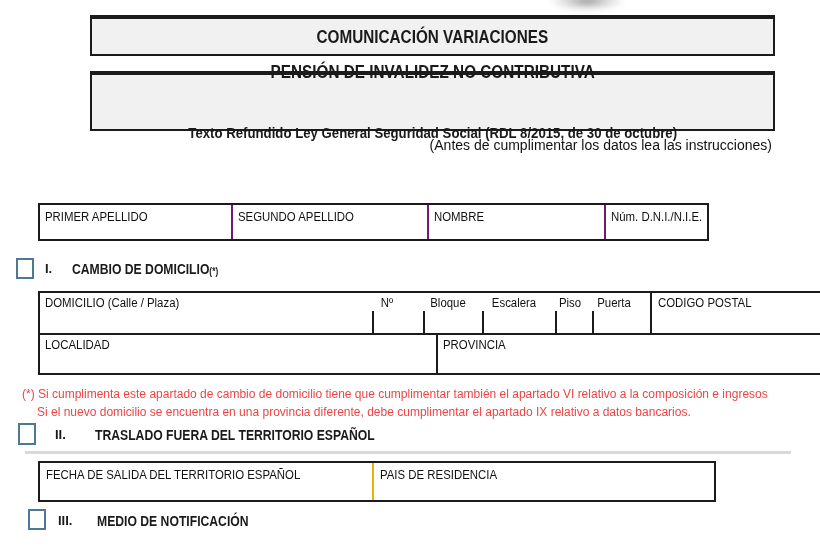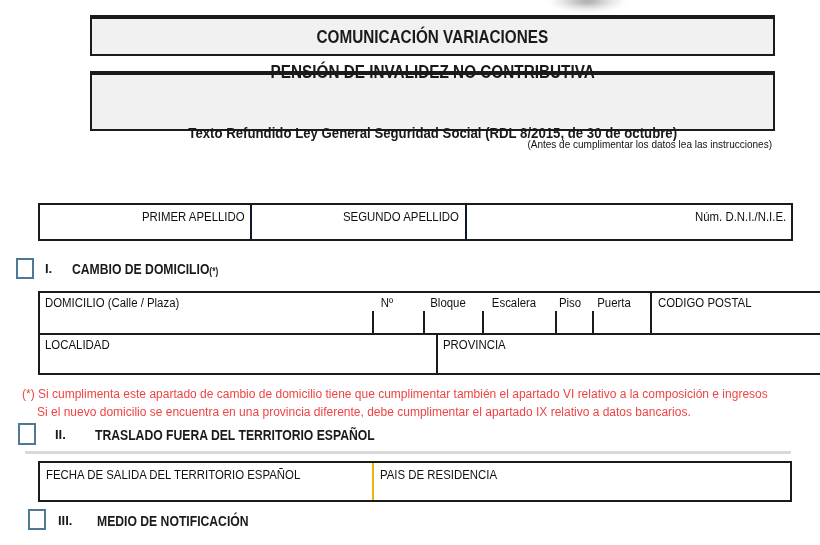--- a/index.html
+++ b/index.html
@@ -29,37 +29,37 @@
   .hbox2{top:71px;height:60px;gap:41px;}
   .htitle{
     font-weight:bold;font-size:18px;line-height:20px;
     transform:scaleX(.85);transform-origin:50% 50%;white-space:nowrap;
   }
   .hsub{
     font-weight:bold;font-size:15px;line-height:19px;
     transform:scaleX(.88);transform-origin:50% 50%;white-space:nowrap;
   }
   .instruction{
-    right:48px;top:137px;font-size:10px;line-height:16px;color:#111;white-space:nowrap;
+    right:48px;top:137px;font-size:14px;line-height:16px;color:#111;white-space:nowrap;
   }
 
   .sec-label{font-weight:bold;font-size:13px;line-height:15px;letter-spacing:.2px;white-space:nowrap;margin-top:47px;}
   .datos-label{left:62px;top:171px;}
 
   
   .tbl{border:2px solid #1b1b1b;box-sizing:border-box;background:#fff;}
   .lbl{
     display:inline-block;font-size:12px;line-height:14px;white-space:nowrap;
     transform:scaleX(.95);transform-origin:0 0;color:#111;
   }
 
   
-  .t1{left:38px;top:203px;width:755px;height:38px;display:flex;text-align:right;}
+  .t1{left:38px;top:203px;width:671px;height:38px;display:flex;}
   .t1 .cell{box-sizing:border-box;padding:2px 0 0 5px;position:relative;}
-  .t1 .cell + .cell{border-left:2px solid #0f172a;}
+  .t1 .cell + .cell{border-left:2px solid #701a75;}
   .c1{width:210px;} .c2{width:215px;} .c3{width:195px;} .c4{flex:1;}
   .cell-fill{position:absolute;left:0;right:0;top:16px;bottom:0;}
 
   
   .chk{
     width:18px;height:21px;box-sizing:border-box;background:#fff;
     border:2px solid #4e7893;
   }
   .numeral{font-weight:bold;font-size:13px;line-height:15px;}
   .sec-title{
@@ -77,21 +77,21 @@
           font-size:12px;line-height:14px;white-space:nowrap;color:#111;}
   .field{position:absolute;}
 
   
   .footnote{font-size:12px;line-height:15px;color:#ef4444;white-space:nowrap;}
 
   
   .faded-line{left:25px;top:451px;width:766px;height:3px;background:#d9d9d9;}
 
   
-  .t3{left:38px;top:461px;width:754px;height:41px;display:flex;}
+  .t3{left:38px;top:461px;width:678px;height:41px;display:flex;}
   .t3 .cell{box-sizing:border-box;padding:2px 0 0 6px;position:relative;}
   .t3 .cell + .cell{border-left:2px solid #eab308;}
   .t3 .cA{width:332px;} .t3 .cB{flex:1;}
 </style>
 </head>
 <body>
 
 <div class="abs smudge"></div>
 
 <div class="abs hbox hbox1">
@@ -107,20 +107,24 @@
 
 <div class="abs sec-label datos-label">DATOS DEL PENSIONISTA</div>
 
 <div class="abs tbl t1">
   <div class="cell c1">
     <span class="lbl">PRIMER APELLIDO</span>
     <div class="cell-fill"></div>
   </div>
   <div class="cell c2">
     <span class="lbl">SEGUNDO APELLIDO</span>
+    <div class="cell-fill"></div>
+  </div>
+  <div class="cell c3">
+    <span class="lbl">NOMBRE</span>
     <div class="cell-fill"></div>
   </div>
   <div class="cell c4">
     <span class="lbl">Núm. D.N.I./N.I.E.</span>
     <div class="cell-fill"></div>
   </div>
 </div>
 
 <div class="abs chk" style="left:16px;top:258px;"></div>
 <div class="abs numeral" style="left:45px;top:261px;">I.</div>

